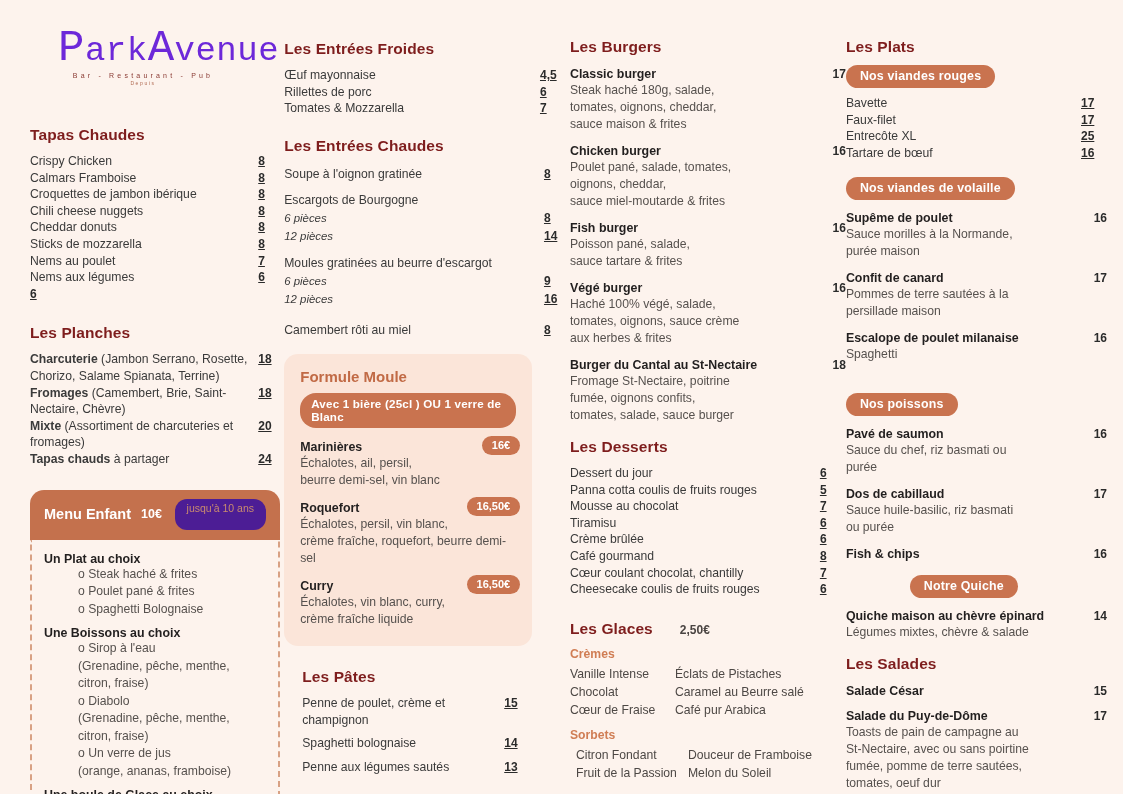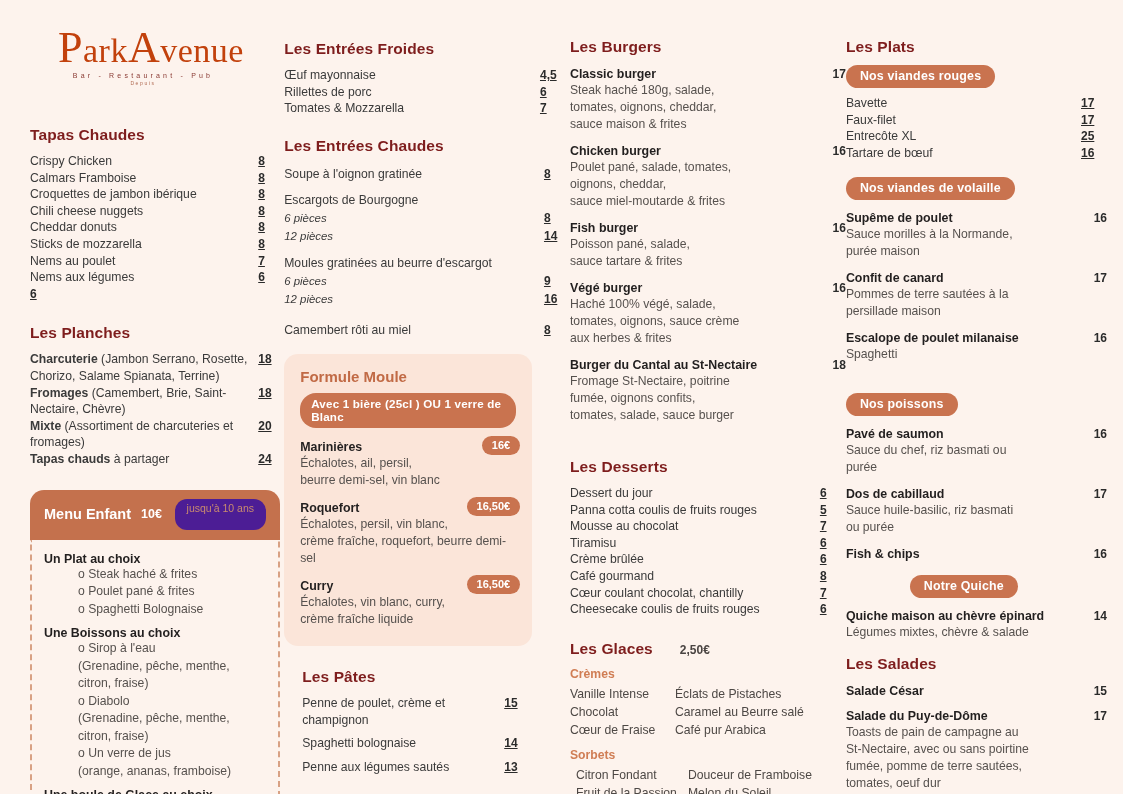--- a/index.html
+++ b/index.html
@@ -12,21 +12,21 @@
   }
   .page { position: relative; width: 1123px; height: 794px; padding: 18px 16px; display: flex; gap: 0; }
   .col { position: relative; }
   .col1 { width: 272px; padding-left: 14px; }
   .col2 { width: 290px; }
   .col3 { width: 280px; }
   .col4 { width: 265px; }
 
   
   .logo { margin: 8px 0 0 28px; width: 170px; text-align: center; }
-  .logo-word { font-family: Liberation Serif, serif; color: #c2410c; font-size: 34px;
+  .logo-word { font-family: Liberation Mono, monospace; color: #6d28d9; font-size: 34px;
                line-height: 1; letter-spacing: .5px; white-space: nowrap; }
   .logo-word .cap { font-size: 44px; }
   .logo-sub { font-family: "Liberation Sans", sans-serif; color: #8a3a33; font-size: 7px;
               letter-spacing: 3.2px; margin-top: 2px; }
   .logo-tiny { color: #b06a52; font-size: 5px; letter-spacing: 1.6px; margin-top: 1px; }
 
   
   h2.sec { font-size: 15.5px; color: #7e1d1d; font-weight: 700; letter-spacing: .1px; }
 
   
@@ -321,21 +321,21 @@
         </div>
         <div class="item">
           <div class="item-head">
             <span class="t">Burger du Cantal au St-Nectaire</span>
             <span class="p">18</span>
           </div>
           <div class="desc">Fromage St-Nectaire, poitrine<br>fumée, oignons confits,<br>tomates, salade, sauce burger</div>
         </div>
       </div>
 
-    <h2 class="sec" style="margin-top:34px">Les Desserts</h2>
+    <h2 class="sec" style="margin-top:14px">Les Desserts</h2>
     <div class="rows" id="desserts-list">
         <div class="row">
           <span class="nm">Dessert du jour</span>
           <span class="pr">6</span>
         </div>
         <div class="row">
           <span class="nm">Panna cotta coulis de fruits rouges</span>
           <span class="pr">5</span>
         </div>
         <div class="row">

